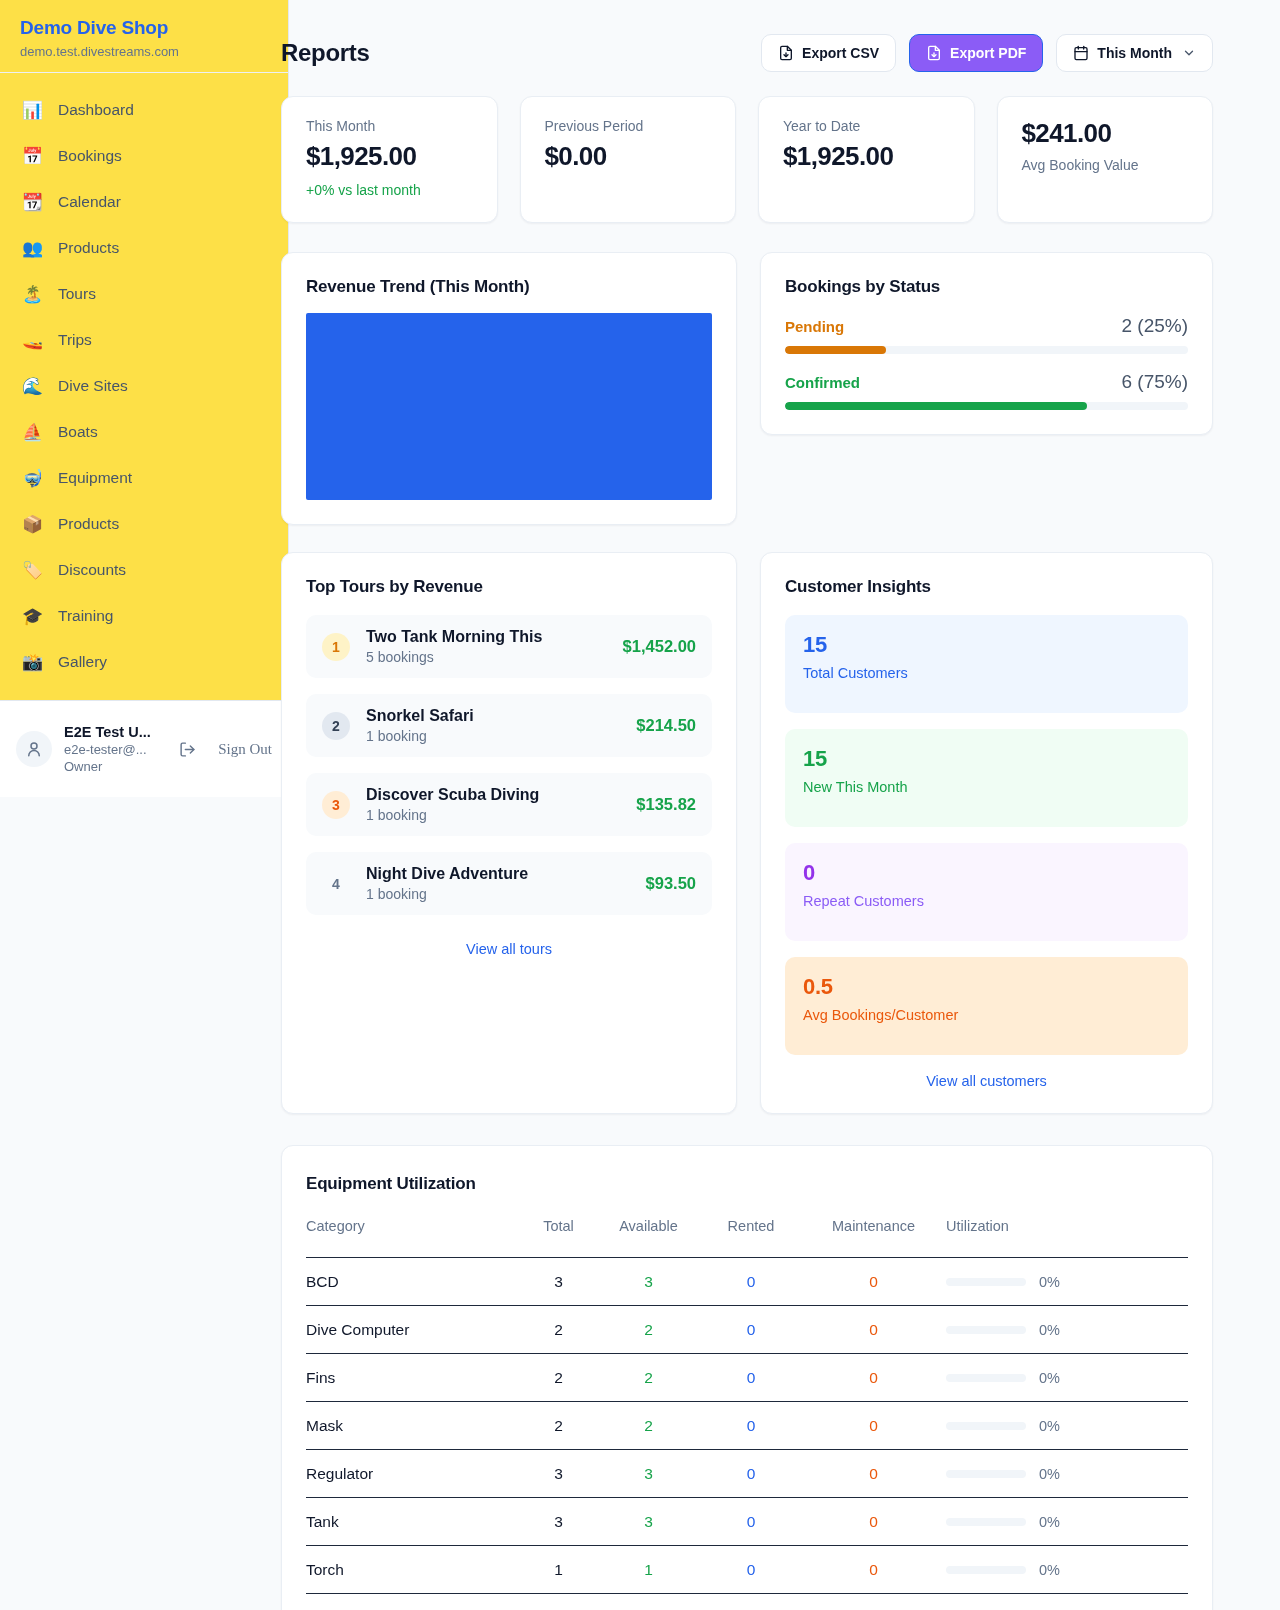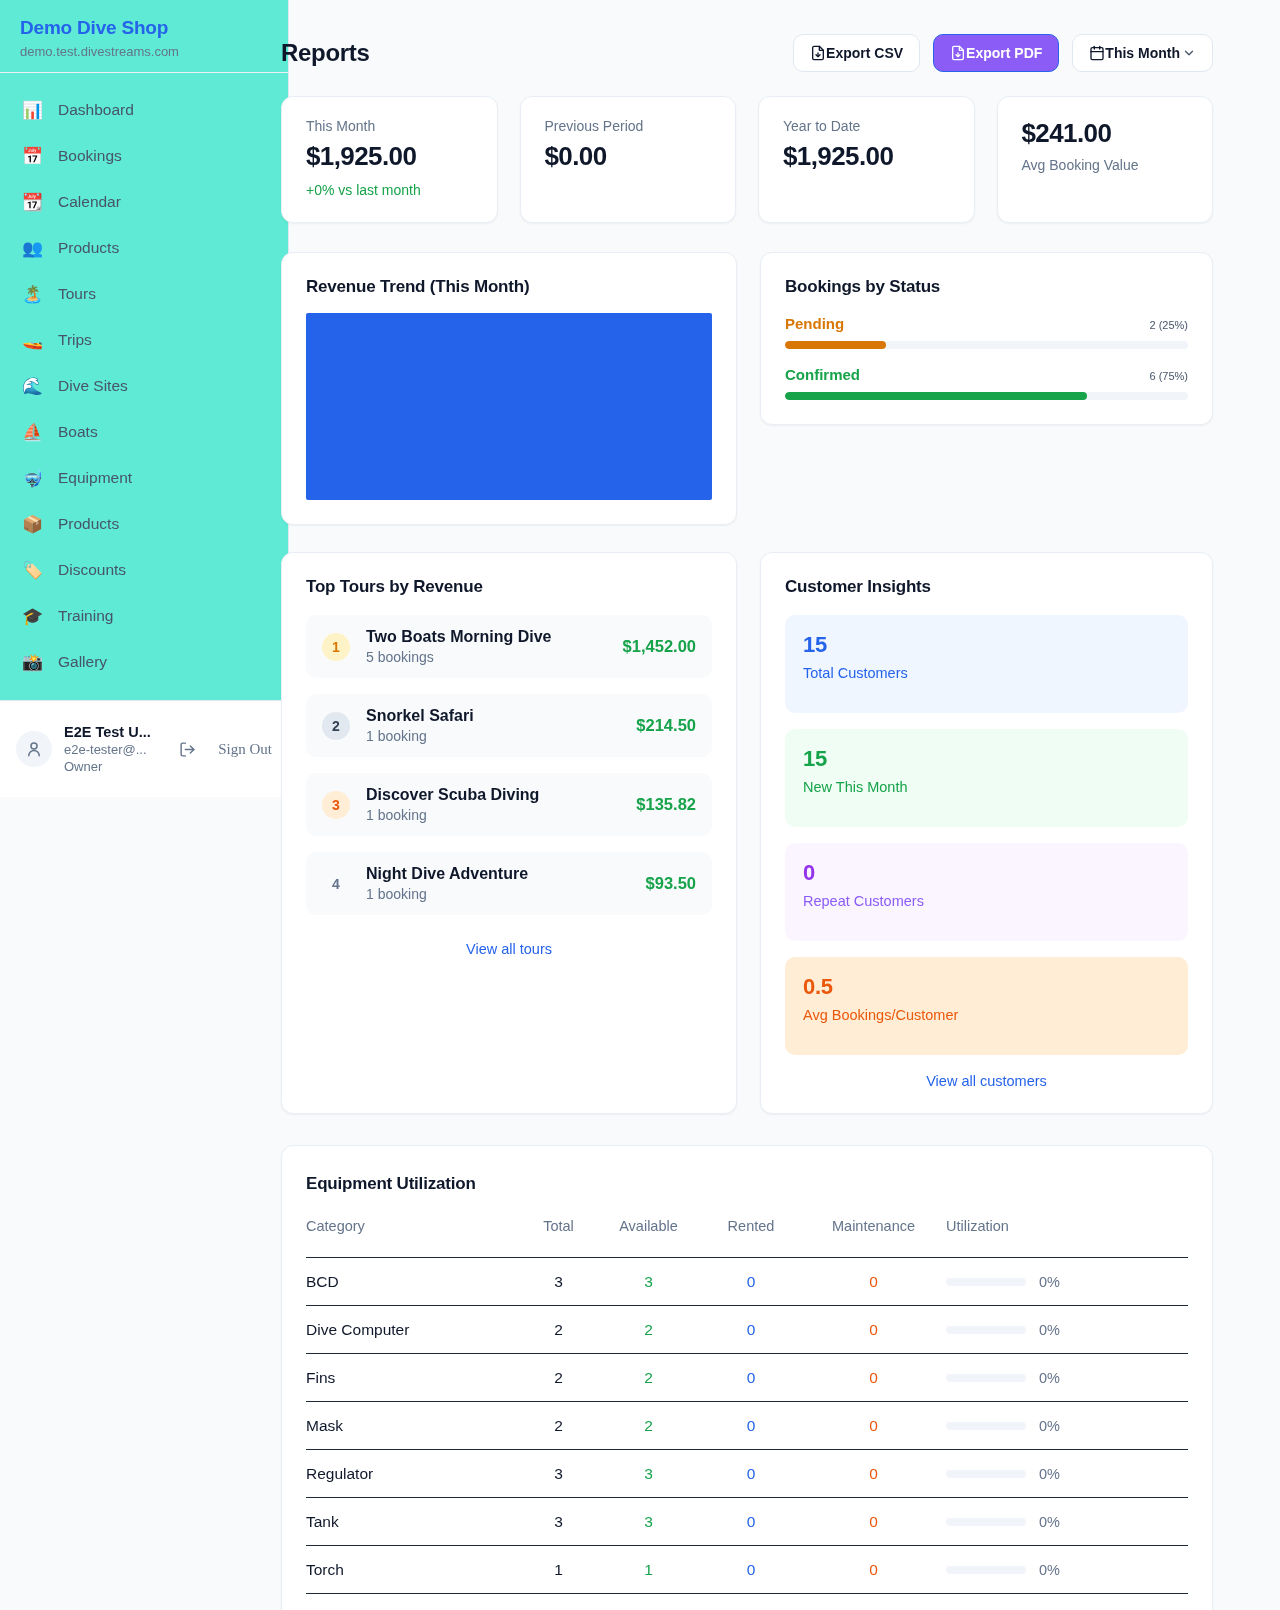--- a/index.html
+++ b/index.html
@@ -4,21 +4,21 @@
 <style>
   * { box-sizing: border-box; margin: 0; padding: 0; }
   html,body { width:1280px; height:1610px; }
   body {
     font-family: "Liberation Sans", "DejaVu Sans", sans-serif;
     background:#f8fafc; color:#0f172a; overflow:hidden;
   }
   
   .sidebar {
     position:absolute; left:0; top:0; width:289px; height:797px;
-    background:#5eead4; border-right:1px solid #e2e8f0;
+    background:#fde047; border-right:1px solid #e2e8f0;
     display:flex; flex-direction:column;
   }
   .side-head { padding:17px 20px 13px; border-bottom:1px solid #edf1f5; }
   .shop-name { font-size:19px; font-weight:800; color:#2563eb; letter-spacing:-0.2px; }
   .shop-domain { font-size:13px; color:#64748b; margin-top:5px; }
   .nav { flex:1; overflow:hidden; padding:14px 10px 0; }
   .nav-item {
     display:flex; align-items:center; gap:14px; height:46px;
     padding:0 12px; border-radius:8px; color:#475569; font-size:15.5px; cursor:pointer;
   }
@@ -38,21 +38,21 @@
     color:#64748b; font-size:15px; background:none; border:none; cursor:pointer;
     font-family:Liberation Serif, serif; flex:none;text-align:center; }
   
   .main { position:absolute; left:249px; top:4px; width:1031px; padding:30px 0 0 32px; }
   .container { width:932px; }
   .header-row { display:flex; align-items:center; justify-content:space-between; margin-bottom:24px; }
   .page-title { font-size:24px; font-weight:800; letter-spacing:-0.3px; }
   .actions { display:flex; gap:13px; }
   .btn {
     height:38px; padding:0 16px; border-radius:10px; font-size:14px; font-weight:600;
-    display:flex; align-items:center; border:1px solid #e2e8f0;
+    display:flex; align-items:center; gap:8px; border:1px solid #e2e8f0;
     background:#fff; color:#0f172a; cursor:pointer; font-family:inherit;
   }
   .btn.primary { background:#8b5cf6; border-color:#2563eb; color:#fff; }
   .btn svg { flex:none; }
   .chev { margin-left:2px; }
   
   .card { background:#fff; border:1px solid #e9eef4; border-radius:12px;
           box-shadow:0 1px 2px rgba(15,23,42,.05); }
   .stats { display:grid; grid-template-columns:repeat(4,1fr); gap:22px; margin-bottom:29px; }
   .stat-card { padding:21px 24px; height:127px; }
@@ -66,21 +66,21 @@
   .row-mid { align-items:stretch; margin-bottom:31px; }
   .card-pad { padding:24px; }
   .card-title { font-size:17px; font-weight:700; letter-spacing:-0.2px; }
   .chart-block { height:187px; background:#2563eb; border-radius:2px; margin-top:16px; }
   
   .status-rows { margin-top:18px; display:flex; flex-direction:column; gap:17px; }
   .status-top { display:flex; justify-content:space-between; align-items:baseline; }
   .status-label { font-size:15px; font-weight:600; }
   .status-label.pending { color:#d97706; }
   .status-label.confirmed { color:#16a34a; }
-  .status-count { font-size:11px; color:#475569; }
+  .status-count { font-size:19px; color:#475569; }
   .track { height:8px; background:#f1f5f9; border-radius:999px; margin-top:9px; overflow:hidden; }
   .fill { height:8px; border-radius:999px; }
   .fill.pending { background:#d97706; }
   .fill.confirmed { background:#16a34a; }
   
   .tour-list { margin-top:18px; display:flex; flex-direction:column; gap:16px; }
   .tour-row { display:flex; align-items:center; gap:16px; background:#f8fafc;
               border-radius:10px; padding:10px 16px; height:63px; }
   .rank { width:28px; height:28px; border-radius:50%; flex:none;
           display:flex; align-items:center; justify-content:center;
@@ -299,21 +299,21 @@
     </div>
   </div>
 
   <div class="two-col row-mid">
     <div class="card card-pad">
       <div class="card-title">Top Tours by Revenue</div>
       <div class="tour-list">
         <div class="tour-row">
           <span class="rank r1">1</span>
           <span>
-            <div class="tour-name">Two Boats Morning Dive</div>
+            <div class="tour-name">Two Tank Morning This</div>
             <div class="tour-bookings">5 bookings</div>
           </span>
           <span class="tour-rev">$1,452.00</span>
         </div>
         <div class="tour-row">
           <span class="rank r2">2</span>
           <span>
             <div class="tour-name">Snorkel Safari</div>
             <div class="tour-bookings">1 booking</div>
           </span>

